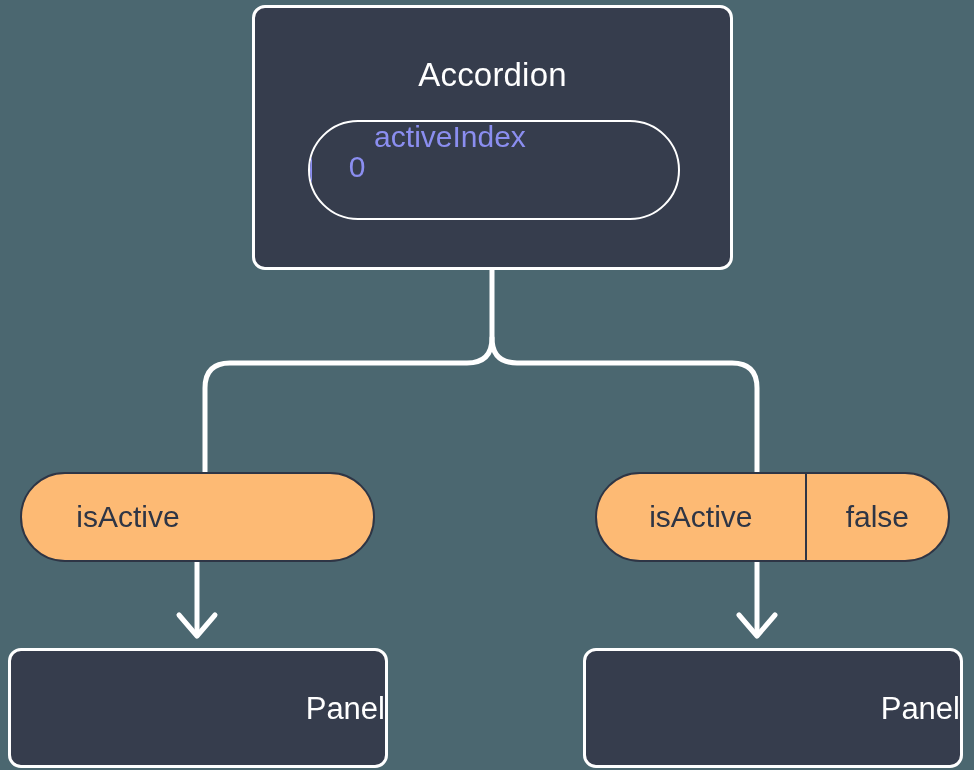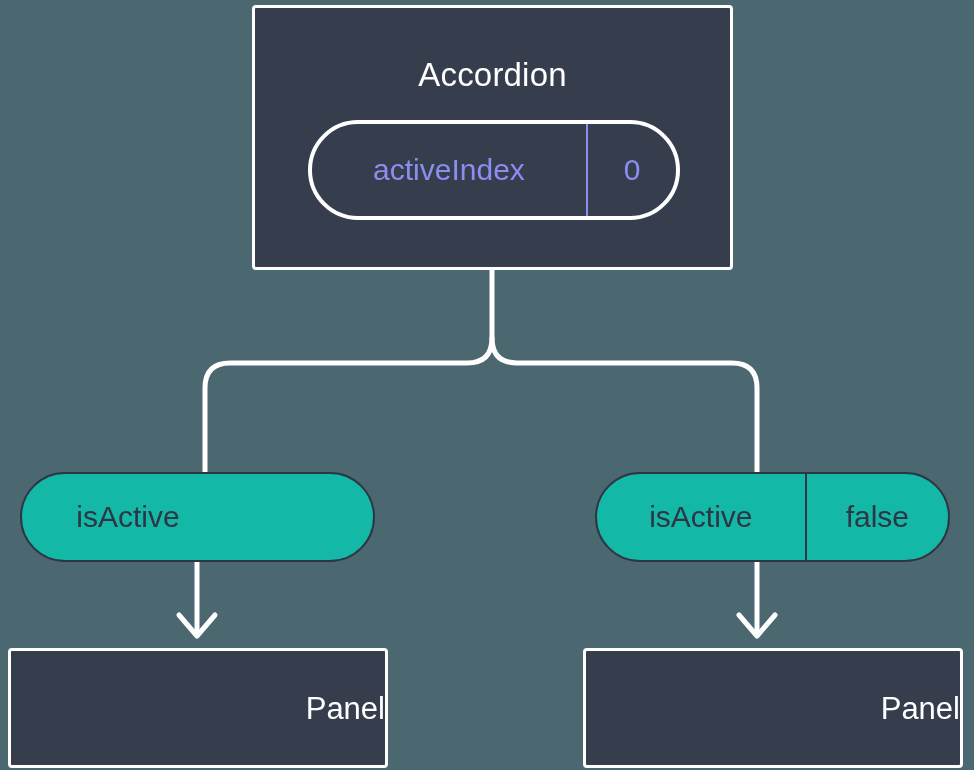--- a/index.html
+++ b/index.html
@@ -26,21 +26,21 @@
     height: 770px;
     pointer-events: none;
   }
 
   
   .node-box {
     position: absolute;
     box-sizing: border-box;
     background: #363d4d;
     border: 3px solid #ffffff;
-    border-radius: 4px;
+    border-radius: 13px;
   }
 
   
   #accordion-node {
     left: 252px;
     top: 5px;
     width: 481px;
     height: 265px;
   }
   .node-title {
@@ -70,36 +70,37 @@
     display: flex;
     align-items: center;
     justify-content: center;
     box-sizing: border-box;
     line-height: 1;
     white-space: nowrap;
   }
 
   
   .pill.outline {
-    border: 4px solid #ffffff;
+    border: 2px solid #ffffff;
     background: transparent;
+    flex-direction: column;
   }
   .pill.outline .pill-key,
   .pill.outline .pill-val {
     color: #8b8ef0;
     font-size: 30px;
   }
   .pill.outline .pill-val {
     border-left: 2px solid #8b8ef0;
   }
 
   
   .pill.filled {
     border: 2px solid #2e3545;
-    background: #14b8a6;
+    background: #fdba74;
   }
   .pill.filled .pill-key,
   .pill.filled .pill-val {
     color: #2e3545;
     font-size: 30px;
   }
   .pill.filled .pill-val {
     border-left: 2px solid #2e3545;
   }
 

